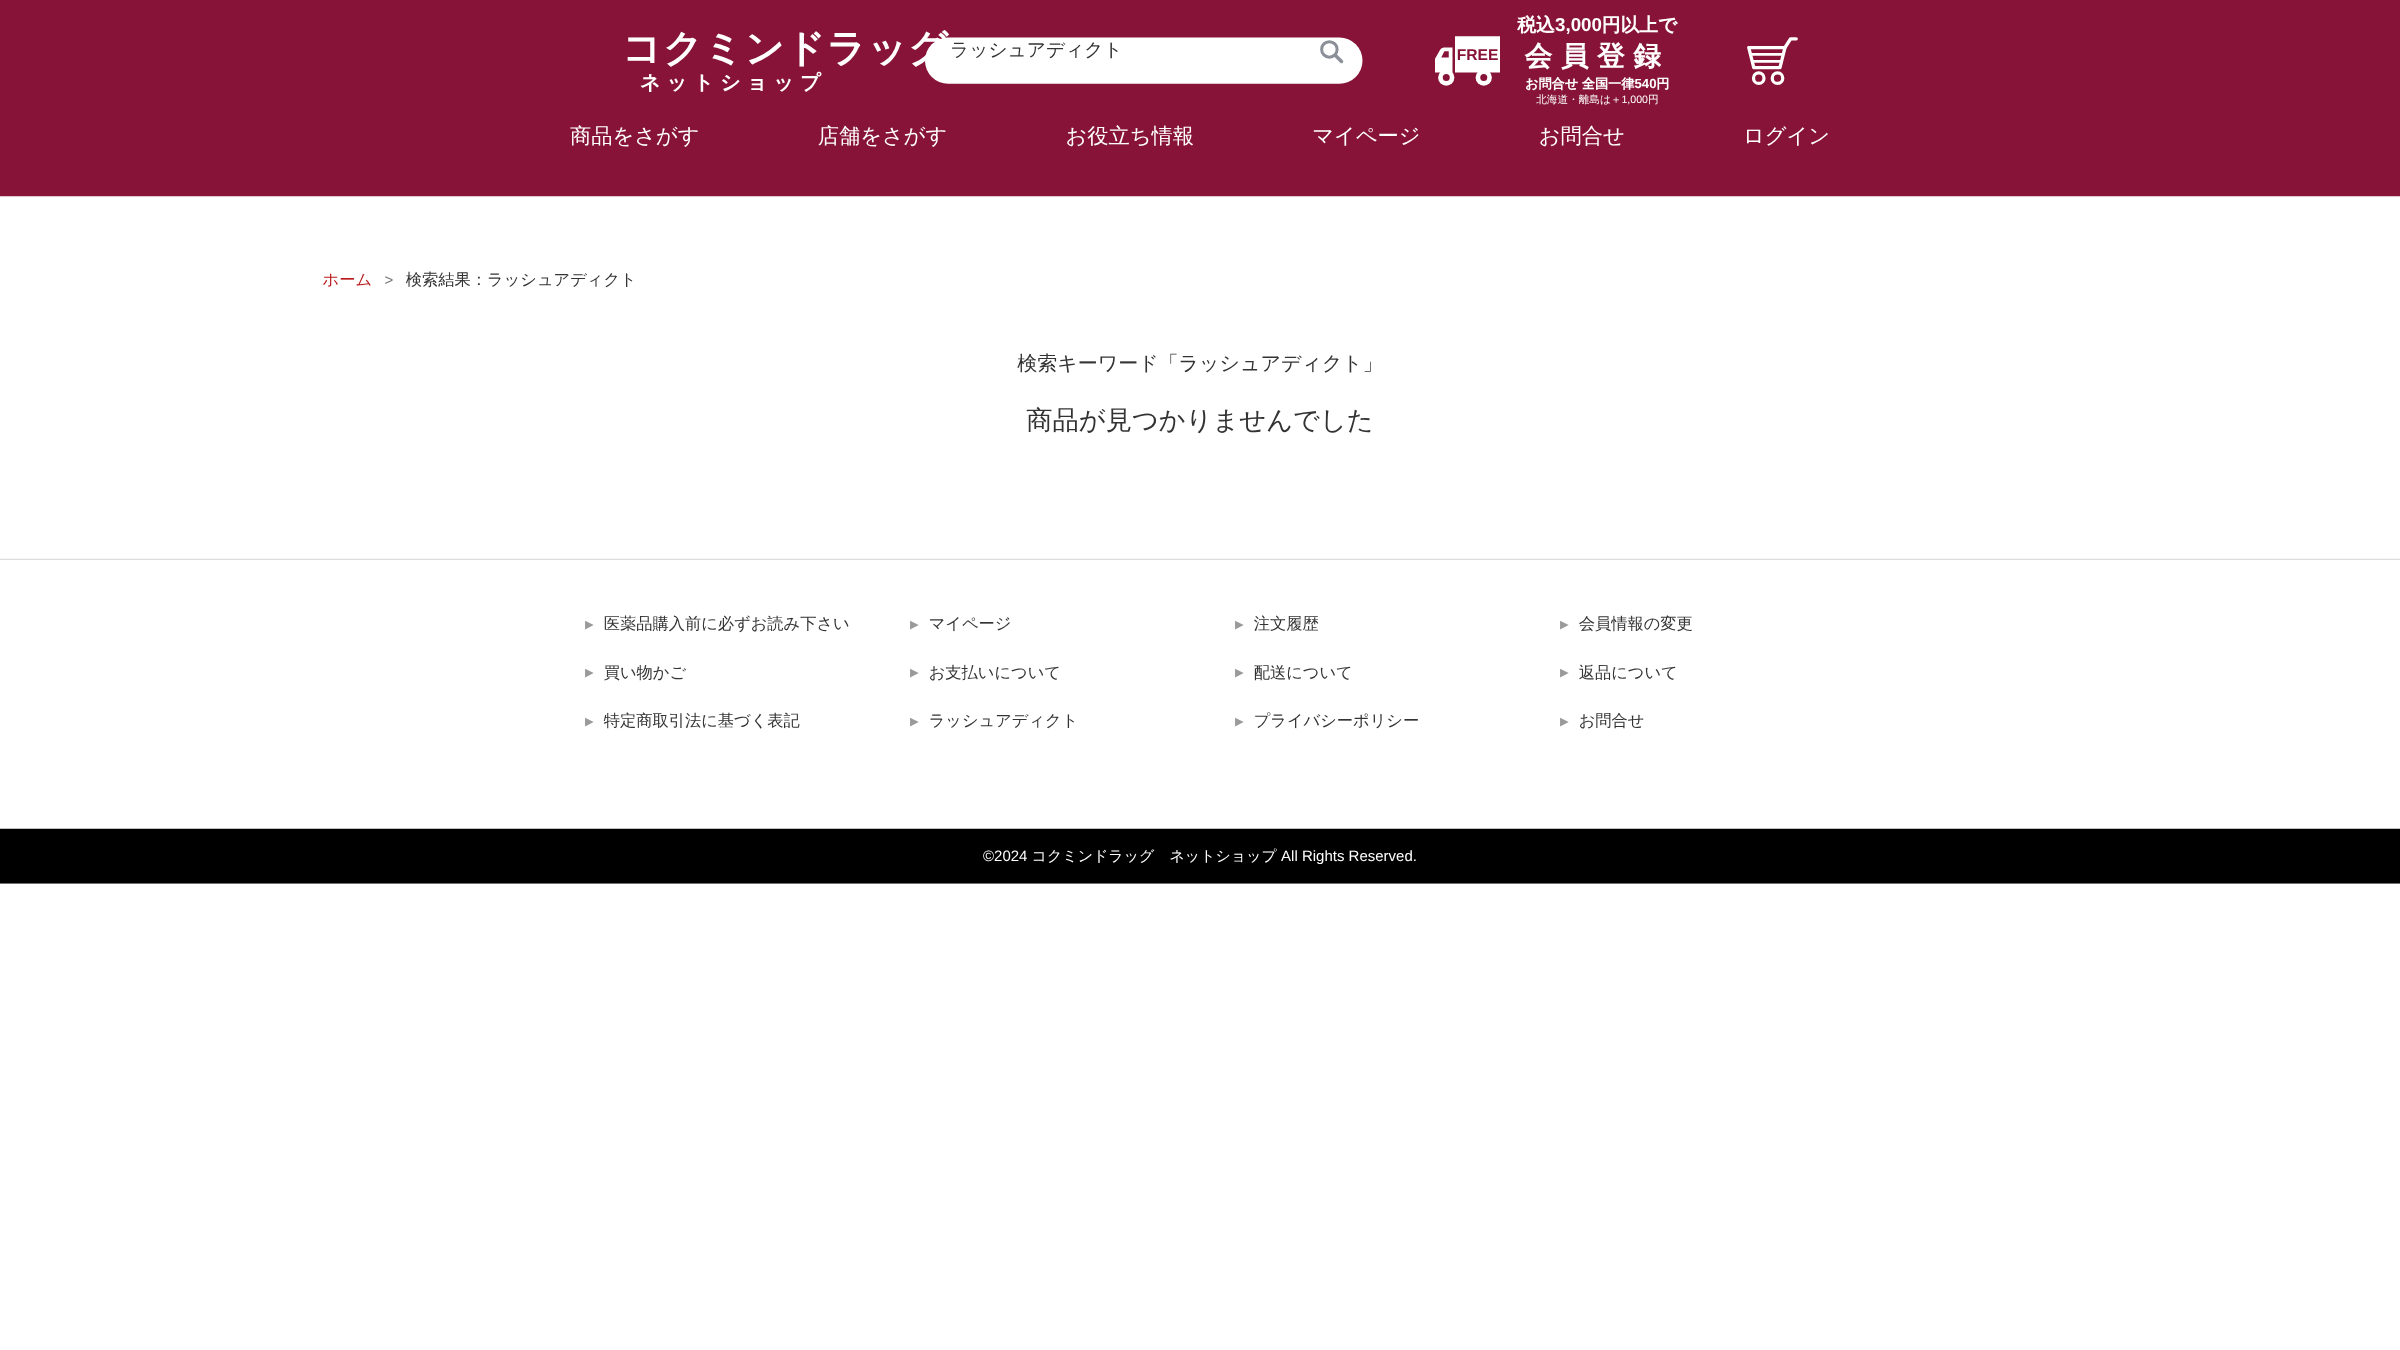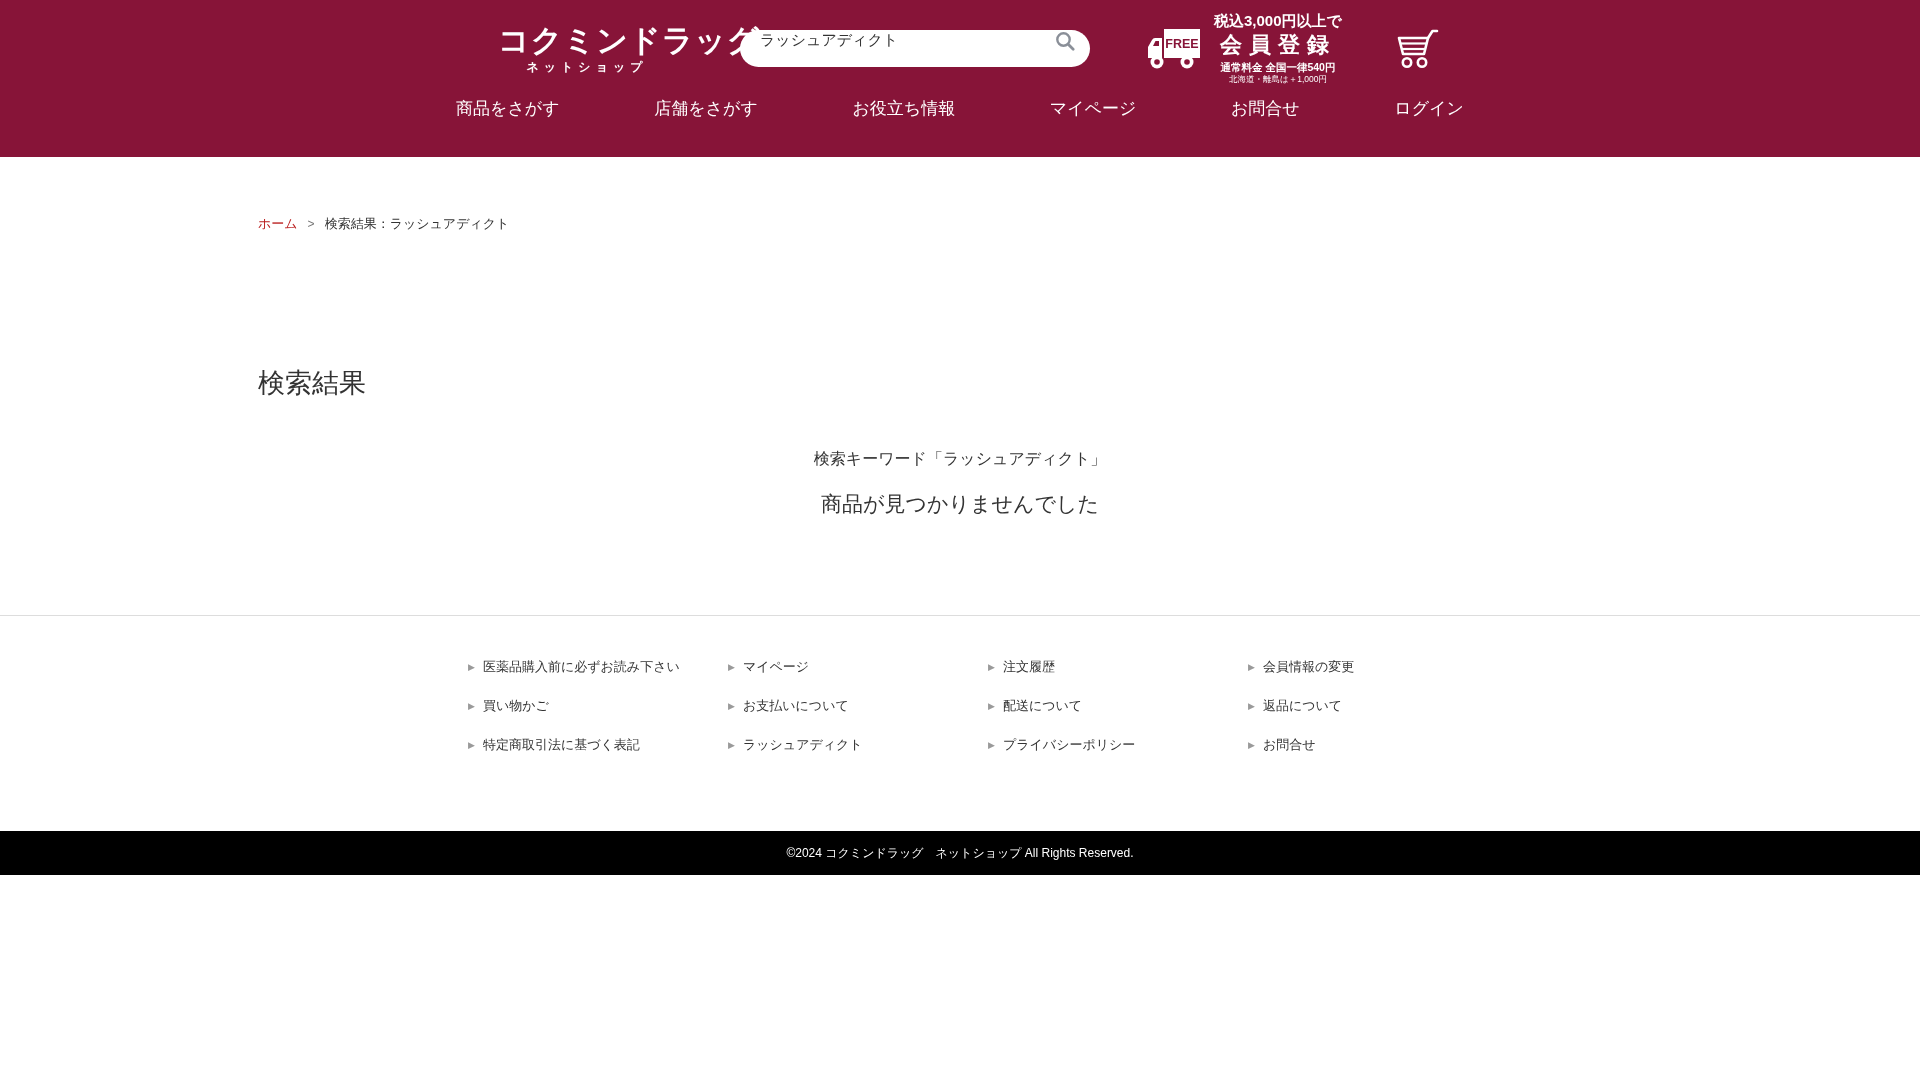--- a/index.html
+++ b/index.html
@@ -33,21 +33,21 @@
     line-height: 1;
   }
   .logo-main {
     font-size: 31px;
     font-weight: 900;
     letter-spacing: 1px;
     white-space: nowrap;
   }
   .logo-sub {
     margin-top: 5px;
-    font-size: 12px;
+    font-size: 16px;
     font-weight: 700;
     letter-spacing: 5px;
   }
 
   .search-box {
     margin-left: 64px;
     width: 350px;
     height: 37px;
     background: #ffffff;
     border-radius: 19px;
@@ -213,21 +213,21 @@
             <circle cx="11" cy="36" r="6.5" fill="#ffffff"></circle>
             <circle cx="11" cy="36" r="2.8" fill="#871438"></circle>
             <circle cx="41" cy="36" r="6.5" fill="#ffffff"></circle>
             <circle cx="41" cy="36" r="2.8" fill="#871438"></circle>
             <text x="36" y="22" text-anchor="middle" font-family="Liberation Sans, DejaVu Sans, sans-serif" font-size="12.5" font-weight="bold" fill="#871438">FREE</text>
           </svg>
         </span>
         <div class="shipping-text">
           <div class="shipping-line1">税込3,000円以上で</div>
           <div class="shipping-line2">会員登録</div>
-          <div class="shipping-line3">通常料金 全国一律540円</div>
+          <div class="shipping-line3">お問合せ 全国一律540円</div>
           <div class="shipping-line4">北海道・離島は＋1,000円</div>
         </div>
       </div>
 
       <button class="cart-button">
         <span style="display:flex;">
           <svg width="46" height="42" viewBox="0 0 46 42" fill="none">
             <path d="M5 10 H34 L30 26 H9 Z" stroke="#ffffff" stroke-width="2.6" stroke-linejoin="round"></path>
             <line x1="6.5" y1="15.5" x2="32.5" y2="15.5" stroke="#ffffff" stroke-width="2.2"></line>
             <line x1="8" y1="21" x2="31.5" y2="21" stroke="#ffffff" stroke-width="2.2"></line>
@@ -251,21 +251,20 @@
   </div>
 </header>
 
 <div class="content-wrap main-area">
   <div class="breadcrumb">
     <a>ホーム</a>
     <span class="crumb-sep">&gt;</span>
     <span>検索結果：ラッシュアディクト</span>
   </div>
 
-  <h1 class="page-title">検索結果</h1>
 
   <p class="result-keyword">検索キーワード「ラッシュアディクト」</p>
   <p class="result-empty">商品が見つかりませんでした</p>
 </div>
 
 <footer>
   <div class="footer-links-section">
     <div class="footer-grid">
 
       <div class="footer-col">

